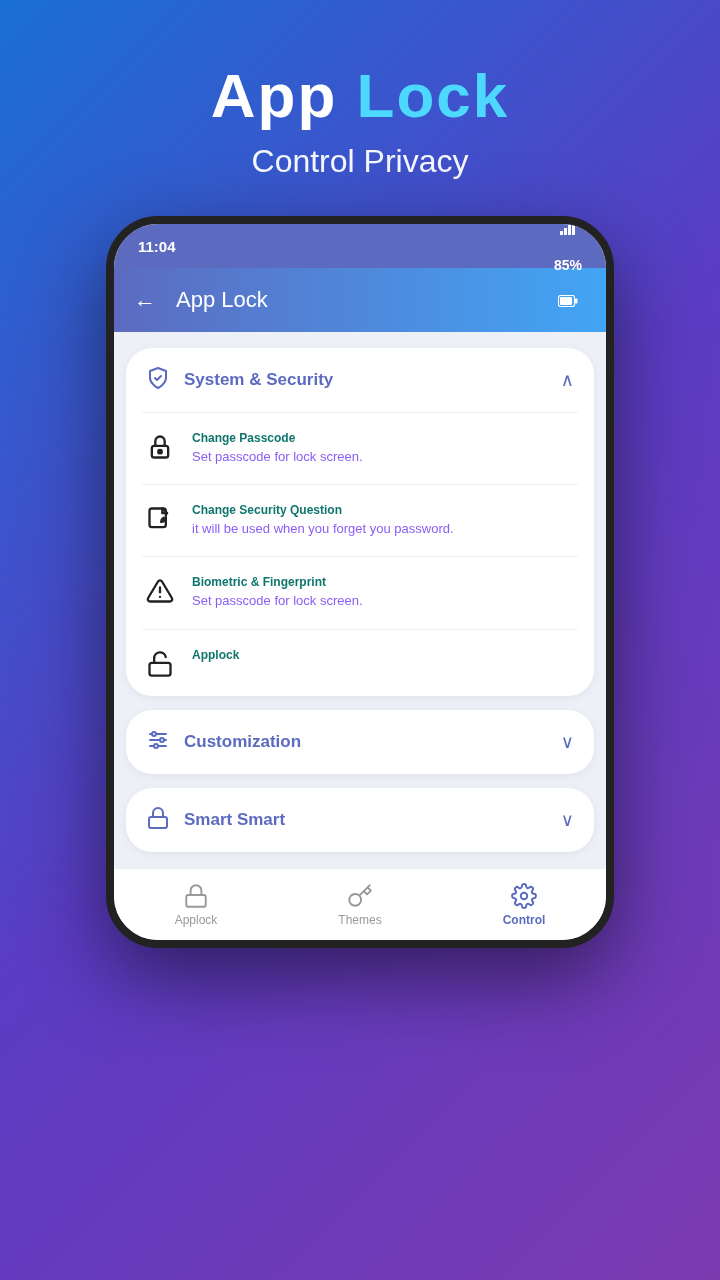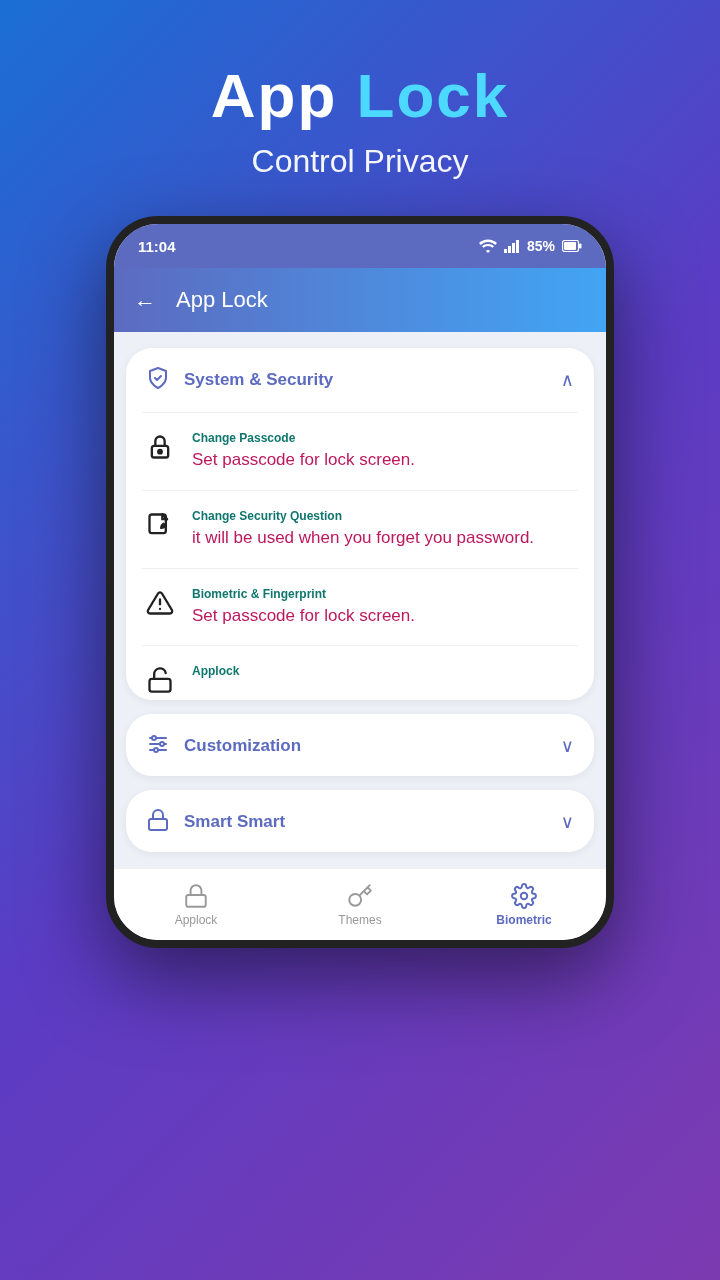--- a/index.html
+++ b/index.html
@@ -57,22 +57,23 @@
       align-items: center;
       justify-content: space-between;
       padding: 0 24px;
       color: white;
       font-size: 15px;
       font-weight: 600;
     }
     .status-icons {
       display: flex;
       align-items: center;
-      gap: 7px;
+      gap: 22px;
       font-size: 14px;
+      flex-direction: column;
     }
 
     
     .app-bar {
       background: linear-gradient(90deg, #5c6bc0 0%, #42a5f5 100%);
       height: 64px;
       display: flex;
       align-items: center;
       padding: 0 20px;
       gap: 20px;
@@ -156,22 +157,22 @@
       width: 28px;
       height: 28px;
     }
     .settings-item-text {}
     .settings-item-title {
       font-size: 12px;
       font-weight: 600;
       color: #0f766e;
     }
     .settings-item-subtitle {
-      font-size: 17px;
-      color: #be185d;
+      font-size: 13px;
+      color: #8b5cf6;
       margin-top: 3px;
       line-height: 1.4;
     }
 
     
     .bottom-nav {
       position: absolute;
       bottom: 0;
       left: 0;
       right: 0;
@@ -381,17 +382,17 @@
         <path d="M21 2l-2 2m-7.61 7.61a5.5 5.5 0 1 1-7.778 7.778 5.5 5.5 0 0 1 7.777-7.777zm0 0L15.5 7.5m0 0l3 3L22 7l-3-3m-3.5 3.5L19 4"></path>
       </svg>
       <span class="nav-item-label">Themes</span>
     </div>
 
     <div class="nav-item active">
       <svg viewBox="0 0 24 24" fill="none" stroke="#5c6bc0" stroke-width="1.8" stroke-linecap="round" stroke-linejoin="round">
         <circle cx="12" cy="12" r="3"></circle>
         <path d="M19.4 15a1.65 1.65 0 0 0 .33 1.82l.06.06a2 2 0 0 1-2.83 2.83l-.06-.06a1.65 1.65 0 0 0-1.82-.33 1.65 1.65 0 0 0-1 1.51V21a2 2 0 0 1-4 0v-.09A1.65 1.65 0 0 0 9 19.4a1.65 1.65 0 0 0-1.82.33l-.06.06a2 2 0 0 1-2.83-2.83l.06-.06A1.65 1.65 0 0 0 4.68 15a1.65 1.65 0 0 0-1.51-1H3a2 2 0 0 1 0-4h.09A1.65 1.65 0 0 0 4.6 9a1.65 1.65 0 0 0-.33-1.82l-.06-.06a2 2 0 0 1 2.83-2.83l.06.06A1.65 1.65 0 0 0 9 4.68a1.65 1.65 0 0 0 1-1.51V3a2 2 0 0 1 4 0v.09a1.65 1.65 0 0 0 1 1.51 1.65 1.65 0 0 0 1.82-.33l.06-.06a2 2 0 0 1 2.83 2.83l-.06.06A1.65 1.65 0 0 0 19.4 9a1.65 1.65 0 0 0 1.51 1H21a2 2 0 0 1 0 4h-.09a1.65 1.65 0 0 0-1.51 1z"></path>
       </svg>
-      <span class="nav-item-label" style="color:#5c6bc0;font-weight:600;">Biometric</span>
+      <span class="nav-item-label" style="color:#5c6bc0;font-weight:600;">Control</span>
     </div>
   </div>
 
 </div>
 
 </body></html>

